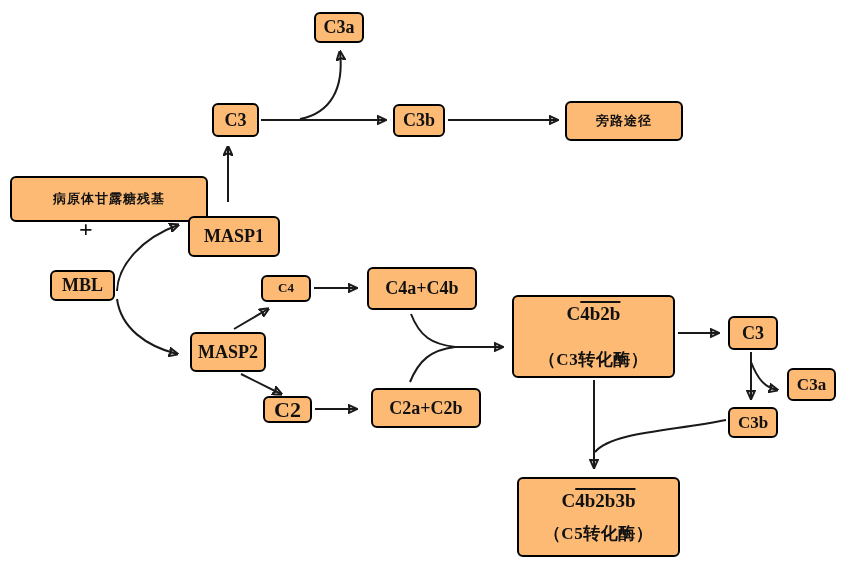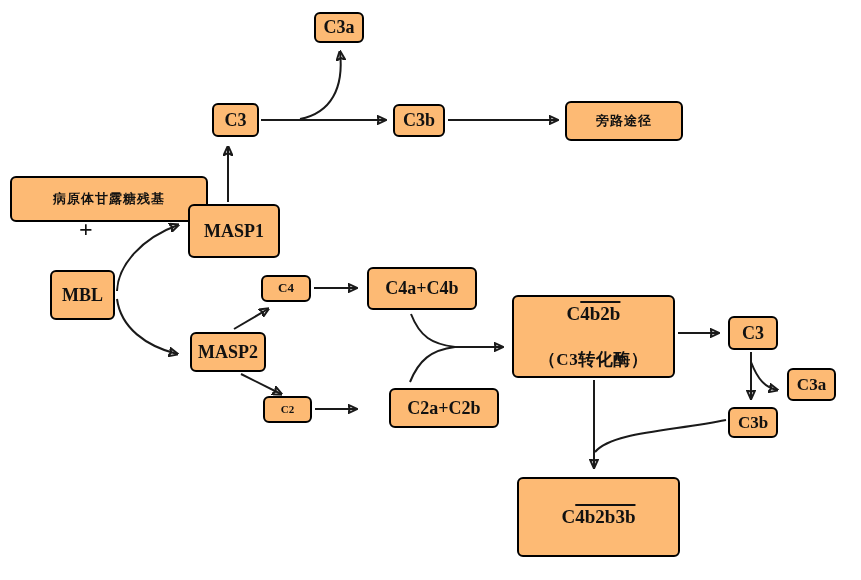--- a/index.html
+++ b/index.html
@@ -44,27 +44,27 @@
     font-size: 24px;
     font-weight: bold;
     color: #111111;
   }
   
   #n-c3a-top       { left: 314px; top: 12px;  width: 50px;  height: 31px; }
   #n-c3-top        { left: 212px; top: 103px; width: 47px;  height: 34px; }
   #n-c3b-top       { left: 393px; top: 104px; width: 52px;  height: 33px; }
   #n-bypass        { left: 565px; top: 101px; width: 118px; height: 40px; }
   #n-pathogen      { left: 10px;  top: 148px; width: 198px; height: 46px; margin-top: 28px; }
-  #n-masp1         { left: 188px; top: 204px; width: 92px;  height: 54px; }
-  #n-mbl           { left: 50px;  top: 270px; width: 65px;  height: 50px; }
+  #n-masp1         { left: 188px; top: 216px; width: 92px;  height: 41px; }
+  #n-mbl           { left: 50px;  top: 270px; width: 65px;  height: 31px; }
   #n-c4            { left: 261px; top: 275px; width: 50px;  height: 27px; font-size: 13px; }
   #n-masp2         { left: 190px; top: 332px; width: 76px;  height: 40px; }
-  #n-c2            { left: 263px; top: 396px; width: 49px;  height: 27px; font-size: 11px; }
+  #n-c2            { left: 263px; top: 396px; width: 49px;  height: 27px; font-size: 22px; }
   #n-c4ac4b        { left: 367px; top: 267px; width: 110px; height: 43px; }
-  #n-c2ac2b        { left: 389px; top: 388px; width: 110px; height: 40px; }
+  #n-c2ac2b        { left: 371px; top: 388px; width: 110px; height: 40px; }
   #n-c3convertase  { left: 512px; top: 295px; width: 163px; height: 83px; gap: 13px; }
   #n-c3-right      { left: 728px; top: 316px; width: 50px;  height: 34px; }
   #n-c3a-right     { left: 787px; top: 368px; width: 49px;  height: 33px; font-size: 17px; }
   #n-c3b-right     { left: 728px; top: 407px; width: 50px;  height: 31px; font-size: 17px; }
   #n-c5convertase  { left: 517px; top: 477px; width: 163px; height: 80px; }
   #plus-sign       { left: 79px;  top: 216px; }
 </style>
 </head>
 <body>
 
@@ -158,15 +158,16 @@
   <div class="node" id="n-c3a-right">
     <span>C3a</span>
   </div>
 
   <div class="node" id="n-c3b-right">
     <span>C3b</span>
   </div>
 
   <div class="node" id="n-c5convertase">
     <div class="formula"><span>C</span><span class="ovl">4b2b3b</span></div>
+    <div class="sub">（C5转化酶）</div>
   </div>
 
 </div>
 
 </body></html>

